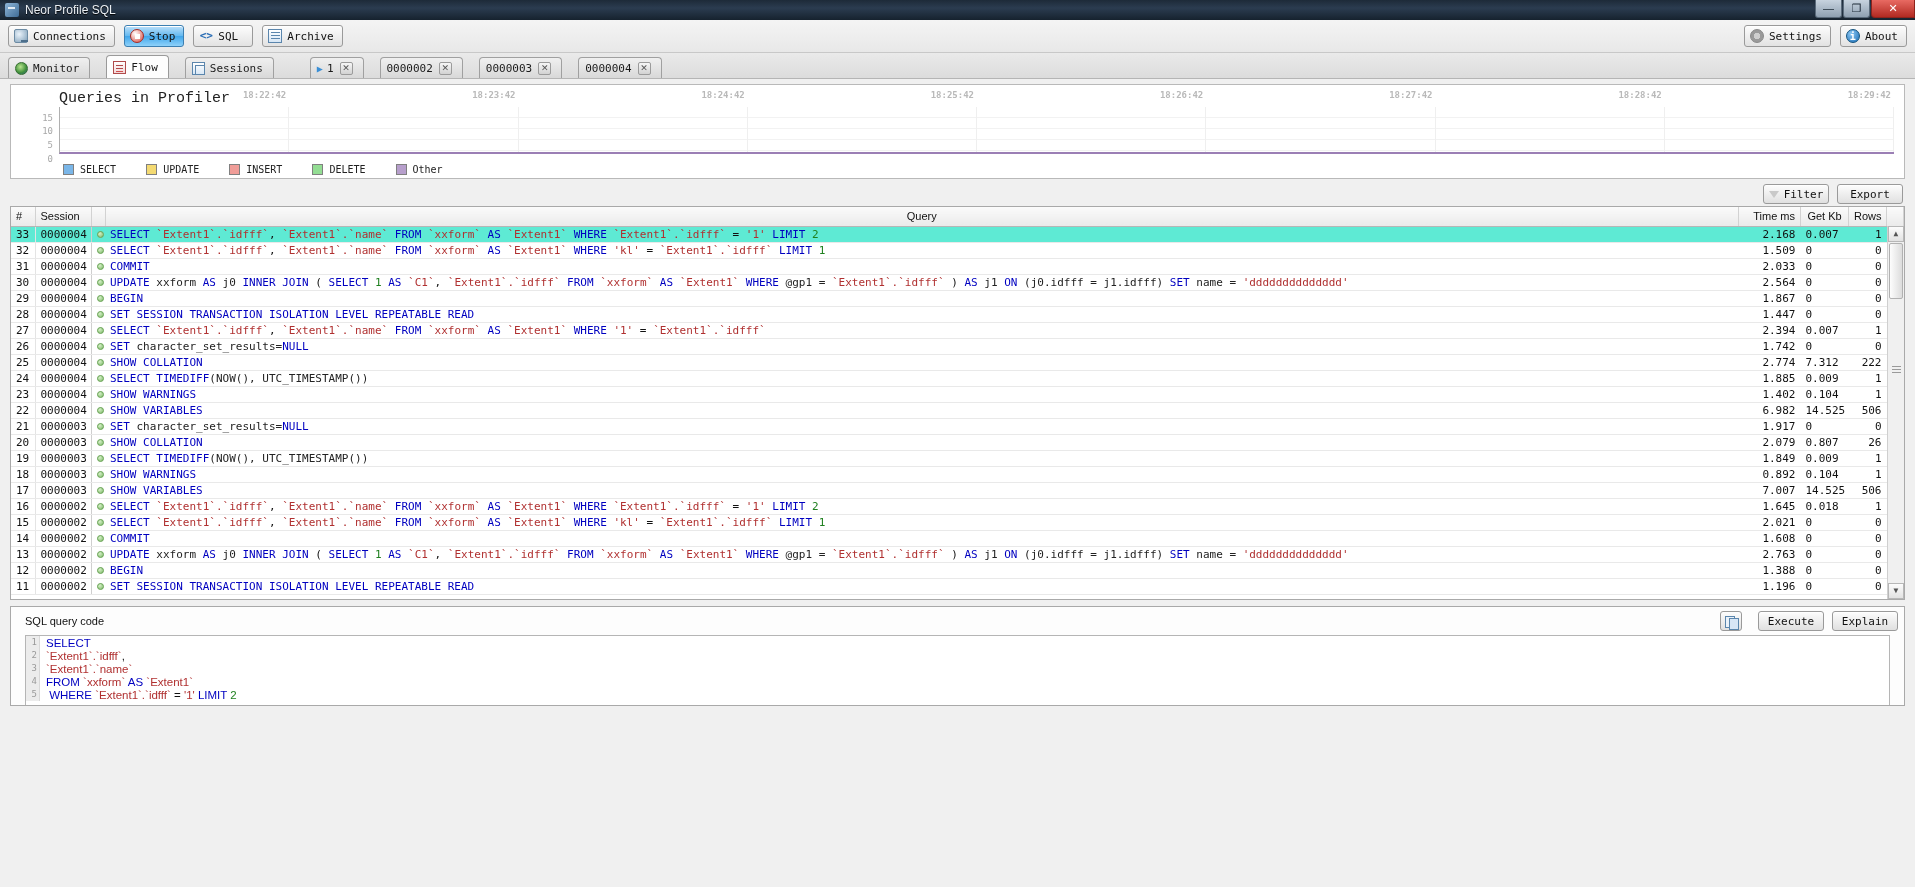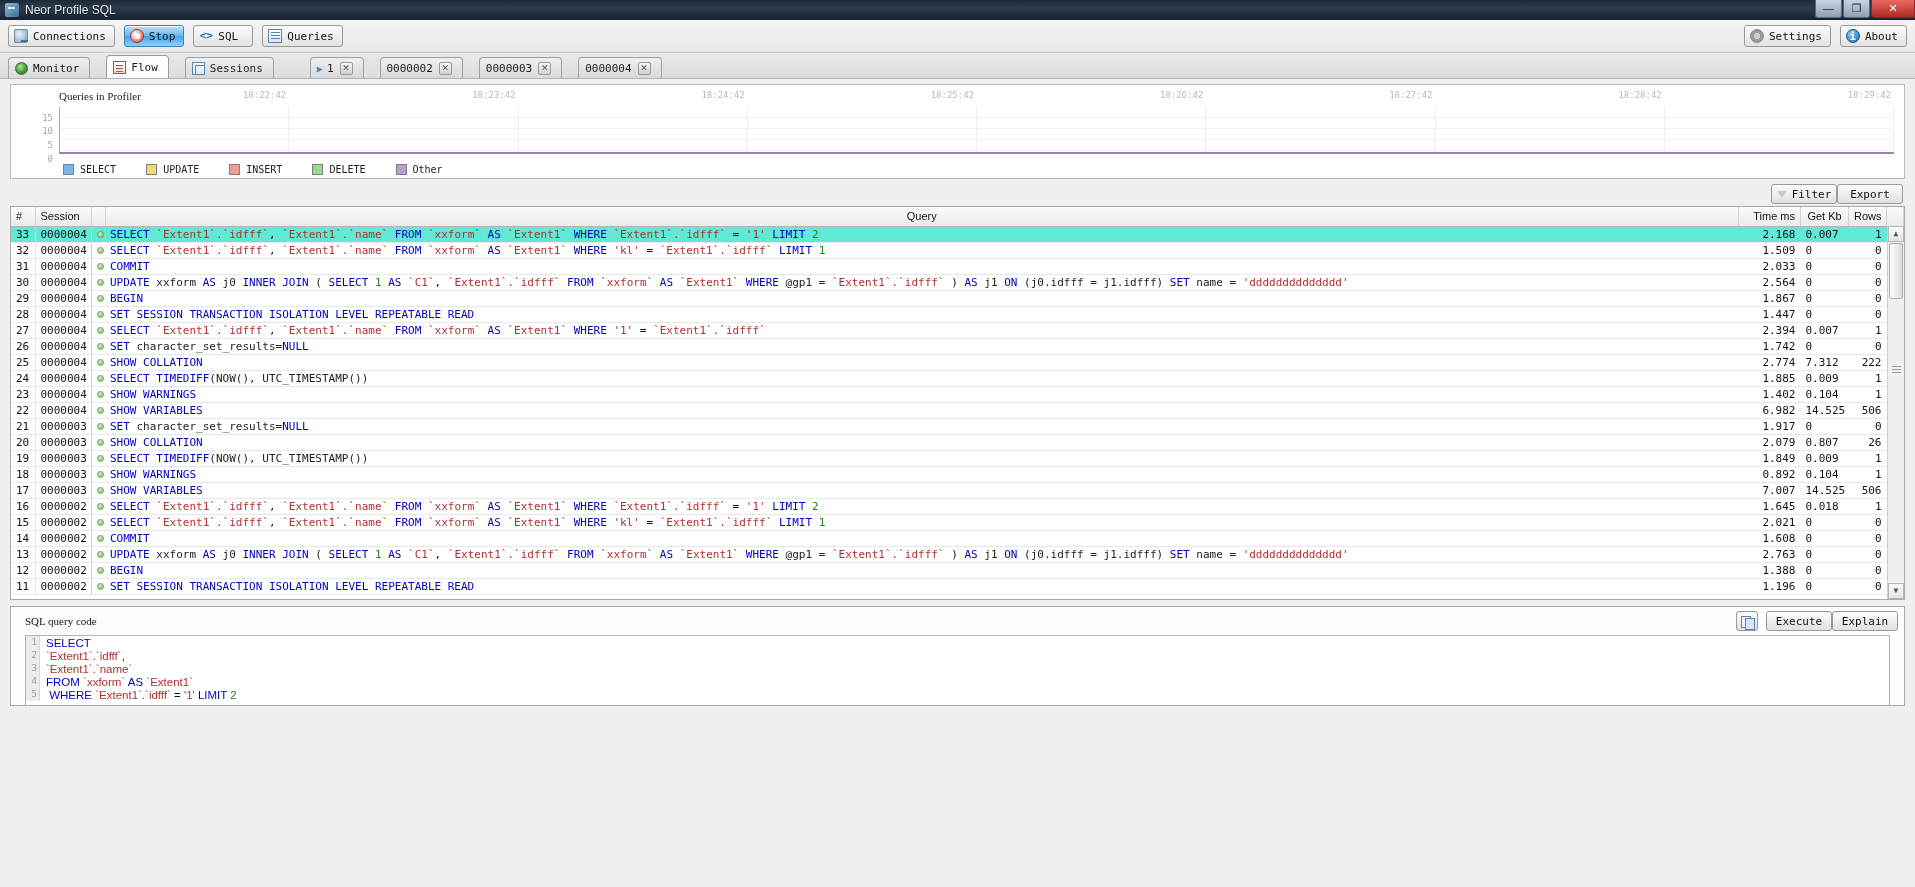--- a/index.html
+++ b/index.html
@@ -139,39 +139,40 @@
   
   .chart-panel {
     margin: 5px 10px 0 10px;
     height: 95px;
     border: 1px solid #b9b9b9;
     background: #fff;
     position: relative;
   }
   .chart-title {
     position:absolute; left:48px; top:5px;
-    font-size: 11px; color:#222; font-family:Liberation Serif, serif;
+    font-size: 15px; color:#222; font-family:Liberation Mono, monospace;
   }
   .plot {
     position:absolute;
     left: 48px; top: 22px; right: 10px; bottom: 24px;
     border-left: 1px solid #b0b0b0;
     border-bottom: 2px solid #9b7fb5;
     background:
       repeating-linear-gradient(to bottom, transparent 0 10px, #f2f2f2 10px 11px);
   }
   .plot-vgrid {
     position:absolute; inset:0;
     display:flex;
   }
   .plot-vgrid > div { flex:1; border-right: 1px solid #efefef; position:relative; }
   .time-lbl {
     position:absolute; top:-17px; right:2px;
     font-size:9px; color:#b9b9b9; white-space:nowrap;
     font-family:"DejaVu Sans Mono",monospace;
+    font-weight:bold;
   }
   .yaxis { position:absolute; left:0; top:22px; bottom:24px; width:46px; }
   .yaxis span {
     position:absolute; right:4px;
     font-size:9px; color:#a8a8a8;
     font-family:"DejaVu Sans Mono",monospace;
   }
   .legend {
     position:absolute; left:52px; bottom:3px;
     display:flex; align-items:center;
@@ -181,20 +182,21 @@
   .legend-swatch { width:11px;height:11px;margin-right:6px;border:1px solid #808080; }
 
   
   .filterbar {
     height: 27px;
     display:flex; justify-content:flex-end; align-items:center;
     padding: 3px 12px 0 0;
   }
   .sm-btn {
     height:20px; min-width:66px;
+    margin-left: 8px;
     border:1px solid #9a9a9a; border-radius:3px;
     background: linear-gradient(to bottom,#fdfdfd,#e0e0e0);
     display:flex;align-items:center;justify-content:center;
     font-size:11px; color:#111;
     font-family:"DejaVu Sans Mono",monospace;
     box-shadow: inset 0 1px 0 #fff;
   }
   .funnel {
     width:0;height:0;border-left:5px solid transparent;border-right:5px solid transparent;
     border-top:7px solid #c9c9c9; margin-right:5px;
@@ -286,21 +288,21 @@
     border: 1px solid #a9a9a9;
     background:#fdfdfd;
     height: 100px;
     position: relative;
   }
   .sql-head {
     height: 28px;
     display:flex; align-items:center; justify-content:space-between;
     padding: 0 6px 0 14px;
   }
-  .sql-head-label { font-size:11px; color:#111; font-family:Liberation Serif, serif; }
+  .sql-head-label { font-size:11px; color:#111; font-family:Liberation Sans, sans-serif; }
   .sql-head-btns { display:flex; align-items:center; }
   .copy-btn {
     width:22px;height:20px;margin-right:8px;
     border:1px solid #9a9a9a;border-radius:3px;
     background:linear-gradient(to bottom,#fdfdfd,#e0e0e0);
     position:relative;
   }
   .copy-btn:before{content:"";position:absolute;left:4px;top:4px;width:8px;height:10px;border:1px solid #5b86ad;background:#eaf2fa;}
   .copy-btn:after{content:"";position:absolute;left:8px;top:6px;width:8px;height:10px;border:1px solid #5b86ad;background:#d7e6f6;}
   .code-area {
@@ -344,21 +346,21 @@
   <div class="tb-btn active">
     <span class="tb-ico ico-stop"></span>
     <span>Stop</span>
   </div>
   <div class="tb-btn">
     <span class="tb-ico ico-sql">&lt;&gt;</span>
     <span>SQL</span>
   </div>
   <div class="tb-btn">
     <span class="tb-ico ico-arch"></span>
-    <span>Queries</span>
+    <span>Archive</span>
   </div>
   <div class="toolbar-right">
     <div class="tb-btn">
       <span class="tb-ico ico-gear"></span>
       <span>Settings</span>
     </div>
     <div class="tb-btn" style="margin-right:0">
       <span class="tb-ico ico-about">i</span>
       <span>About</span>
     </div>

